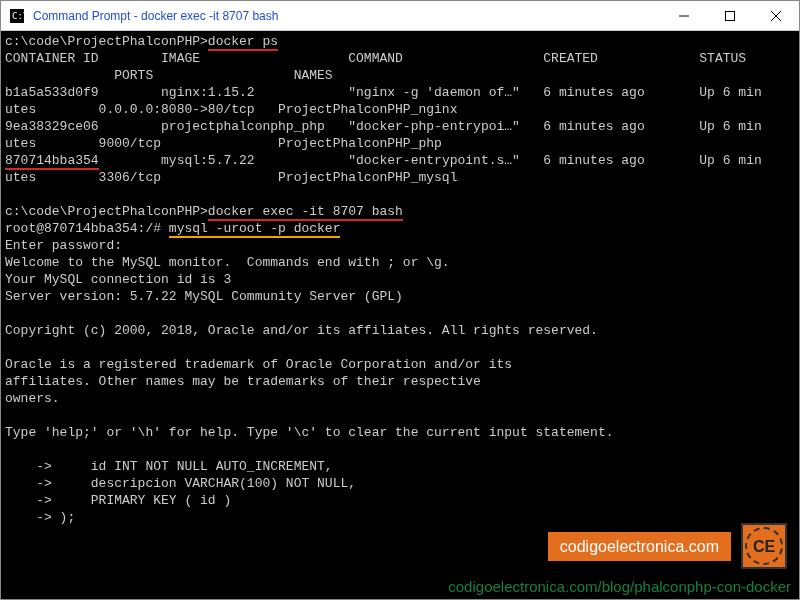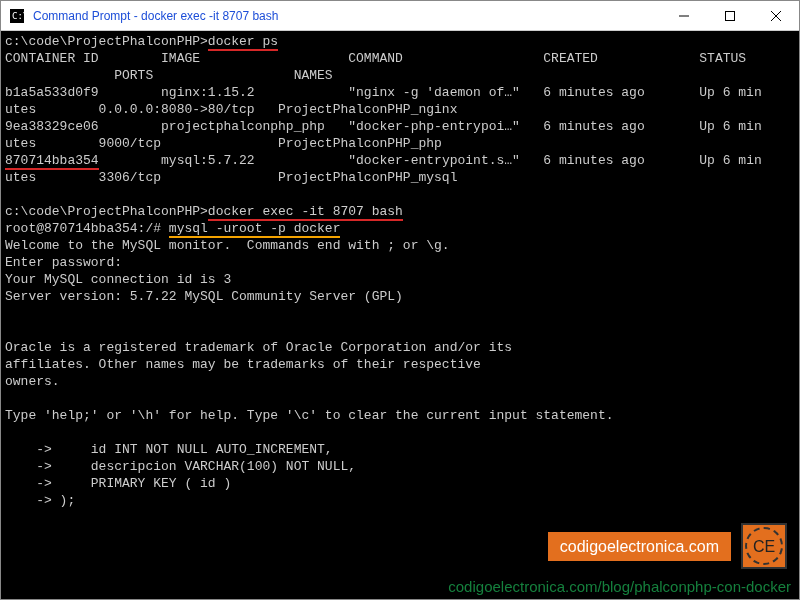--- a/index.html
+++ b/index.html
@@ -89,21 +89,21 @@
     padding: 6px 12px;
     margin-left: 36px;
   }
   .badge-logo {
     width: 46px;
     height: 46px;
     background: #e36f1e;
     border: 2px solid #333;
     color: #222;
     font-family: sans-serif;
-    font-weight: normal;
+    font-weight: bold;
     font-size: 16px;
     display: flex;
     align-items: center;
     justify-content: center;
     position: relative;
   }
   .badge-logo::before {
     content: "";
     position: absolute;
     inset: 2px;
@@ -150,25 +150,26 @@
     <div class="line">              PORTS                  NAMES</div>
     <div class="line">b1a5a533d0f9        nginx:1.15.2            "nginx -g 'daemon of…"   6 minutes ago       Up 6 min</div>
     <div class="line">utes        0.0.0.0:8080-&gt;80/tcp   ProjectPhalconPHP_nginx</div>
     <div class="line">9ea38329ce06        projectphalconphp_php   "docker-php-entrypoi…"   6 minutes ago       Up 6 min</div>
     <div class="line">utes        9000/tcp               ProjectPhalconPHP_php</div>
     <div class="line"><span class="u">870714bba354</span><span>        mysql:5.7.22            "docker-entrypoint.s…"   6 minutes ago       Up 6 min</span></div>
     <div class="line">utes        3306/tcp               ProjectPhalconPHP_mysql</div>
     <div class="line"> </div>
     <div class="line"><span>c:\code\ProjectPhalconPHP&gt;</span><span class="u">docker exec -it 8707 bash</span></div>
     <div class="line"><span>root@870714bba354:/# </span><span class="u2">mysql -uroot -p docker</span></div>
+    <div class="line">Enter password:</div>
     <div class="line">Welcome to the MySQL monitor.  Commands end with ; or \g.</div>
-    <div class="line">Enter password:</div>
     <div class="line">Your MySQL connection id is 3</div>
     <div class="line">Server version: 5.7.22 MySQL Community Server (GPL)</div>
     <div class="line"> </div>
+    <div class="line">Copyright (c) 2000, 2018, Oracle and/or its affiliates. All rights reserved.</div>
     <div class="line"> </div>
     <div class="line">Oracle is a registered trademark of Oracle Corporation and/or its</div>
     <div class="line">affiliates. Other names may be trademarks of their respective</div>
     <div class="line">owners.</div>
     <div class="line"> </div>
     <div class="line">Type 'help;' or '\h' for help. Type '\c' to clear the current input statement.</div>
     <div class="line"> </div>
     <div class="line">    -&gt;     id INT NOT NULL AUTO_INCREMENT,</div>
     <div class="line">    -&gt;     descripcion VARCHAR(100) NOT NULL,</div>
     <div class="line">    -&gt;     PRIMARY KEY ( id )</div>

